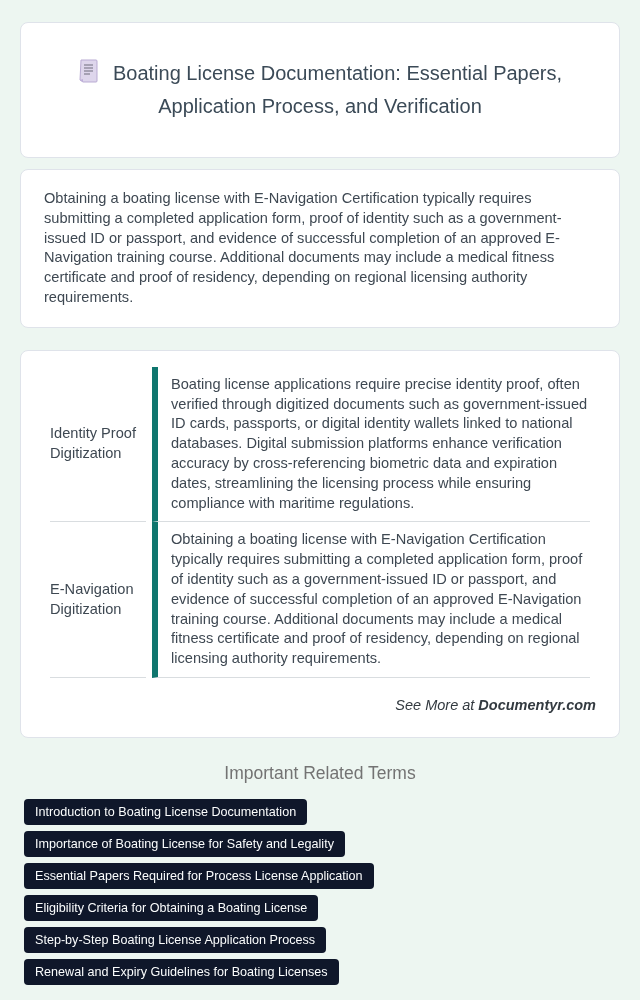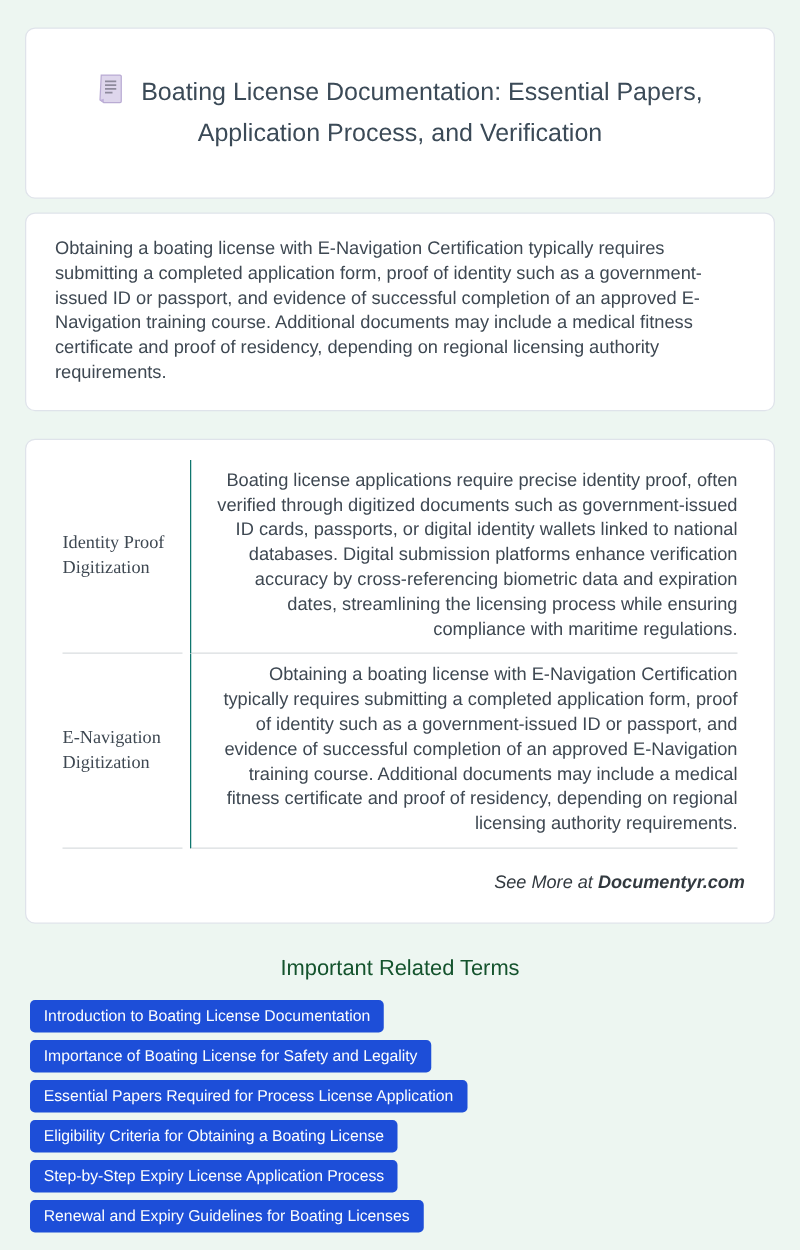--- a/index.html
+++ b/index.html
@@ -46,53 +46,51 @@
   .terms-table td {
     border-bottom: 1px solid #d9dde0;
     font-size: 14.6px;
     line-height: 19.8px;
     color: #3e4852;
   }
   td.term-cell {
     width: 96px;
     vertical-align: middle;
     padding: 8px 0;
-    font-family: Liberation Serif, serif;
   }
   td.def-cell {
-    border-left: 1px solid #0f766e;
+    border-left: 6px solid #0f766e;
     padding: 8px 0 8px 13px;
     vertical-align: top;
-    text-align: right;
   }
   .see-more {
     margin-top: 19px;
     text-align: right;
     font-style: italic;
     font-size: 14.5px;
     color: #333a40;
   }
   .see-more b { font-weight: bold; }
 
   
   .related-heading {
     margin: 25px 0 15px;
     text-align: center;
     font-size: 17.5px;
     font-weight: 500;
-    color: #14532d;
+    color: #737373;
   }
   .tags {
     display: flex;
     flex-wrap: wrap;
     gap: 6px 8px;
     padding: 0 4px;
   }
   .tag {
-    background: #1d4ed8;
+    background: #0f172a;
     color: #fbfdfd;
     font-size: 12.6px;
     line-height: 14px;
     padding: 6px 11px;
     border-radius: 4px;
     white-space: nowrap;
     cursor: pointer;
   }
 </style>
 </head>
@@ -137,18 +135,18 @@
     </div>
   </div>
 
   <h2 class="related-heading">Important Related Terms</h2>
 
   <div class="tags">
     <span class="tag">Introduction to Boating License Documentation</span>
     <span class="tag">Importance of Boating License for Safety and Legality</span>
     <span class="tag">Essential Papers Required for Process License Application</span>
     <span class="tag">Eligibility Criteria for Obtaining a Boating License</span>
-    <span class="tag">Step-by-Step Expiry License Application Process</span>
+    <span class="tag">Step-by-Step Boating License Application Process</span>
     <span class="tag">Renewal and Expiry Guidelines for Boating Licenses</span>
 
   </div>
 
 </div>
 
 </body></html>

